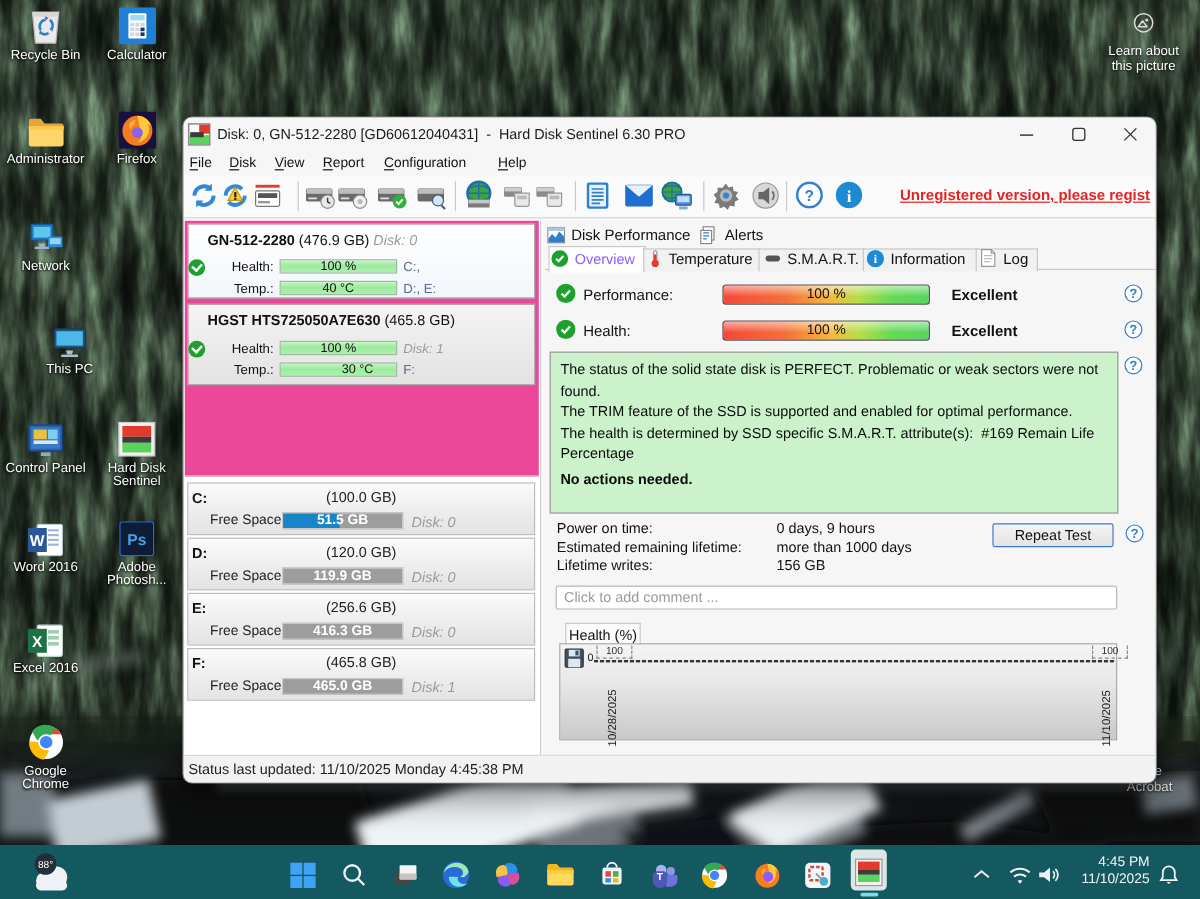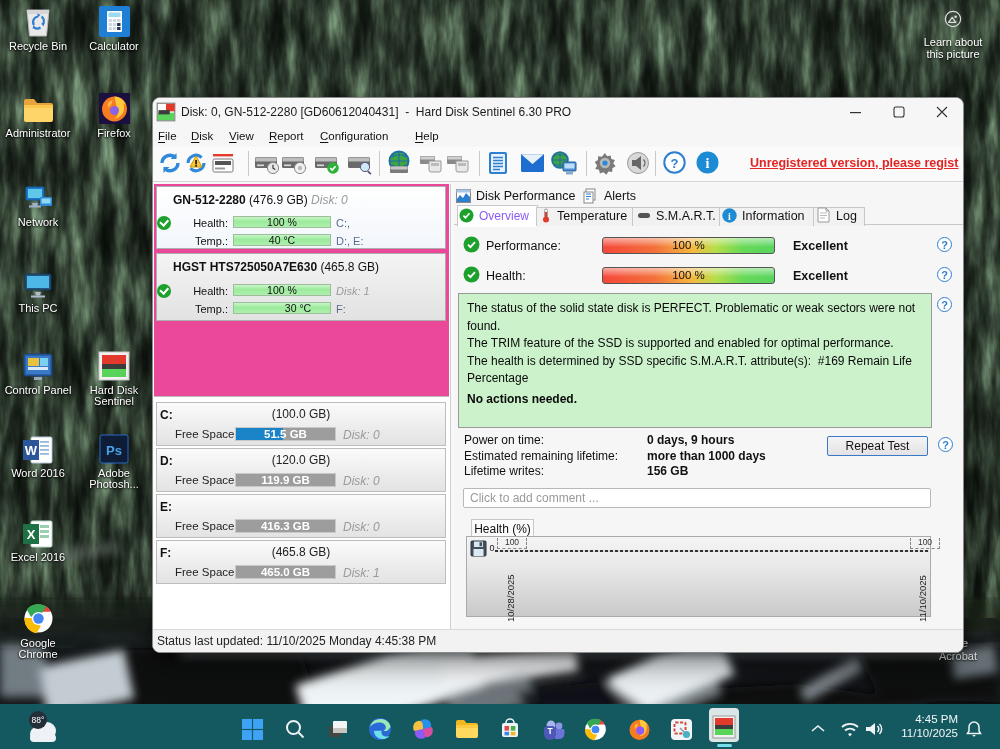--- a/index.html
+++ b/index.html
@@ -191,21 +191,21 @@
           <rect x="6" y="4" width="14" height="9" fill="#5fc7e8"></rect>
           <path d="M10 18h6l-1 3h-4z" fill="#9db3c8"></path>
           <rect x="7" y="20.5" width="12" height="2" fill="#9db3c8"></rect>
           <rect x="18" y="12" width="12" height="9" rx="1" fill="#2f88d8"></rect>
           <rect x="19.5" y="13.5" width="9" height="5" fill="#8fd8f0"></rect>
         </svg>
       </div>
     <div class="lb">Network</div>
   </div>
 
-  <div class="dico" style="left:0px;top:268px;">
+  <div class="dico" style="left:0px;top:268px;padding-left:20px;">
     <div class="ic">
         <svg width="32" height="26" viewBox="0 0 32 26">
           <rect x="3" y="1" width="26" height="16" rx="1.5" fill="#23537a" stroke="#16385a"></rect>
           <rect x="5" y="3" width="22" height="12" fill="#4db8e8"></rect>
           <path d="M13 19h6l-1 3.5h-4z" fill="#aebecb"></path>
           <rect x="9" y="22.5" width="14" height="2" fill="#aebecb"></rect>
         </svg>
       </div>
     <div class="lb">This PC</div>
   </div>
@@ -475,20 +475,21 @@
       </div>
       <div class="pentry" style="top:50px;">
         <div class="dl">D:</div>
           <div class="sz">(120.0 GB)</div>
         <div class="fs">Free Space</div>
         <div class="pbar">119.9 GB</div>
         <div class="dsk" style="top:25px;">Disk: 0</div>
       </div>
       <div class="pentry" style="top:96px;">
         <div class="dl">E:</div>
+          <div class="sz">(256.6 GB)</div>
         <div class="fs">Free Space</div>
         <div class="pbar">416.3 GB</div>
         <div class="dsk" style="top:25px;">Disk: 0</div>
       </div>
       <div class="pentry" style="top:142px;">
         <div class="dl">F:</div>
           <div class="sz">(465.8 GB)</div>
         <div class="fs">Free Space</div>
         <div class="pbar">465.0 GB</div>
         <div class="dsk" style="top:25px;">Disk: 1</div>
@@ -558,21 +559,21 @@
     <div class="abs" style="left:32px;top:85px;font-size:12.5px;color:#111;">Health:</div>
     <div class="abs grad" style="left:148px;top:83px;width:171px;height:15px;border:1px solid #555;text-align:center;font-size:11.5px;color:#111;line-height:15px;">100 %</div>
     <div class="abs" style="left:339px;top:85px;font-size:12.5px;font-weight:bold;color:#111;">Excellent</div>
     <div class="qm" style="left:483px;top:83px;">?</div>
 
     <div class="abs" style="left:4px;top:109px;width:474px;height:135px;background:#ccf2cc;border:1px solid #9a9a9a;box-sizing:border-box;
          font-size:12px;color:#0a0a0a;line-height:17.5px;padding:6px 8px;">The status of the solid state disk is PERFECT. Problematic or weak sectors were not found.<br>The TRIM feature of the SSD is supported and enabled for optimal performance.<br>The health is determined by SSD specific S.M.A.R.T. attribute(s):&nbsp; #169 Remain Life Percentage<div style="font-weight:bold;margin-top:3px;">No actions needed.</div></div>
     <div class="qm" style="left:483px;top:113px;">?</div>
 
     <div class="abs" style="left:10px;top:249px;font-size:12px;color:#111;line-height:15.5px;">Power on time:<br>Estimated remaining lifetime:<br>Lifetime writes:</div>
-    <div class="abs" style="left:193px;top:249px;font-size:12px;color:#111;font-weight:bold;line-height:15.5px;">0 days, 9 hours<br>more than 1000 days<br>156 GB</div>
+    <div class="abs" style="left:193px;top:249px;font-size:12px;color:#111;font-weight:normal;line-height:15.5px;">0 days, 9 hours<br>more than 1000 days<br>156 GB</div>
     <div class="abs" style="left:373px;top:252px;width:101px;height:20px;background:linear-gradient(180deg,#f4f4f4,#e3e3e3);border:1px solid #3c78c8;box-sizing:border-box;text-align:center;font-size:12px;color:#111;line-height:18px;border-radius:2px;">Repeat Test</div>
     <div class="qm" style="left:484px;top:253px;">?</div>
 
     <div class="abs" style="left:9px;top:304px;width:468px;height:20px;background:#fff;border:1px solid #b8b8b8;box-sizing:border-box;font-size:12px;color:#9a9a9a;line-height:18px;padding-left:6px;border-radius:2px;">Click to add comment ...</div>
 
     <div class="abs" style="left:17px;top:335px;width:61px;height:18px;background:#fbfbfb;border:1px solid #c8c8c8;border-bottom:none;font-size:12px;color:#111;text-align:center;line-height:18px;">Health (%)</div>
     <div class="abs" style="left:12px;top:352px;width:465px;height:81px;border:1px solid #aaa;box-sizing:border-box;background:linear-gradient(180deg,#f4f4f4 0%,#eaeaea 35%,#d6d6d6 75%,#c9c9c9 100%);">
       <svg class="abs" style="left:3px;top:3px;" width="17" height="17" viewBox="0 0 17 17">
           <rect x="1" y="1" width="15" height="15" rx="1" fill="#44505c" stroke="#2a343e"></rect>
           <rect x="4" y="1.5" width="9" height="5.5" fill="#dce8f2"></rect>

